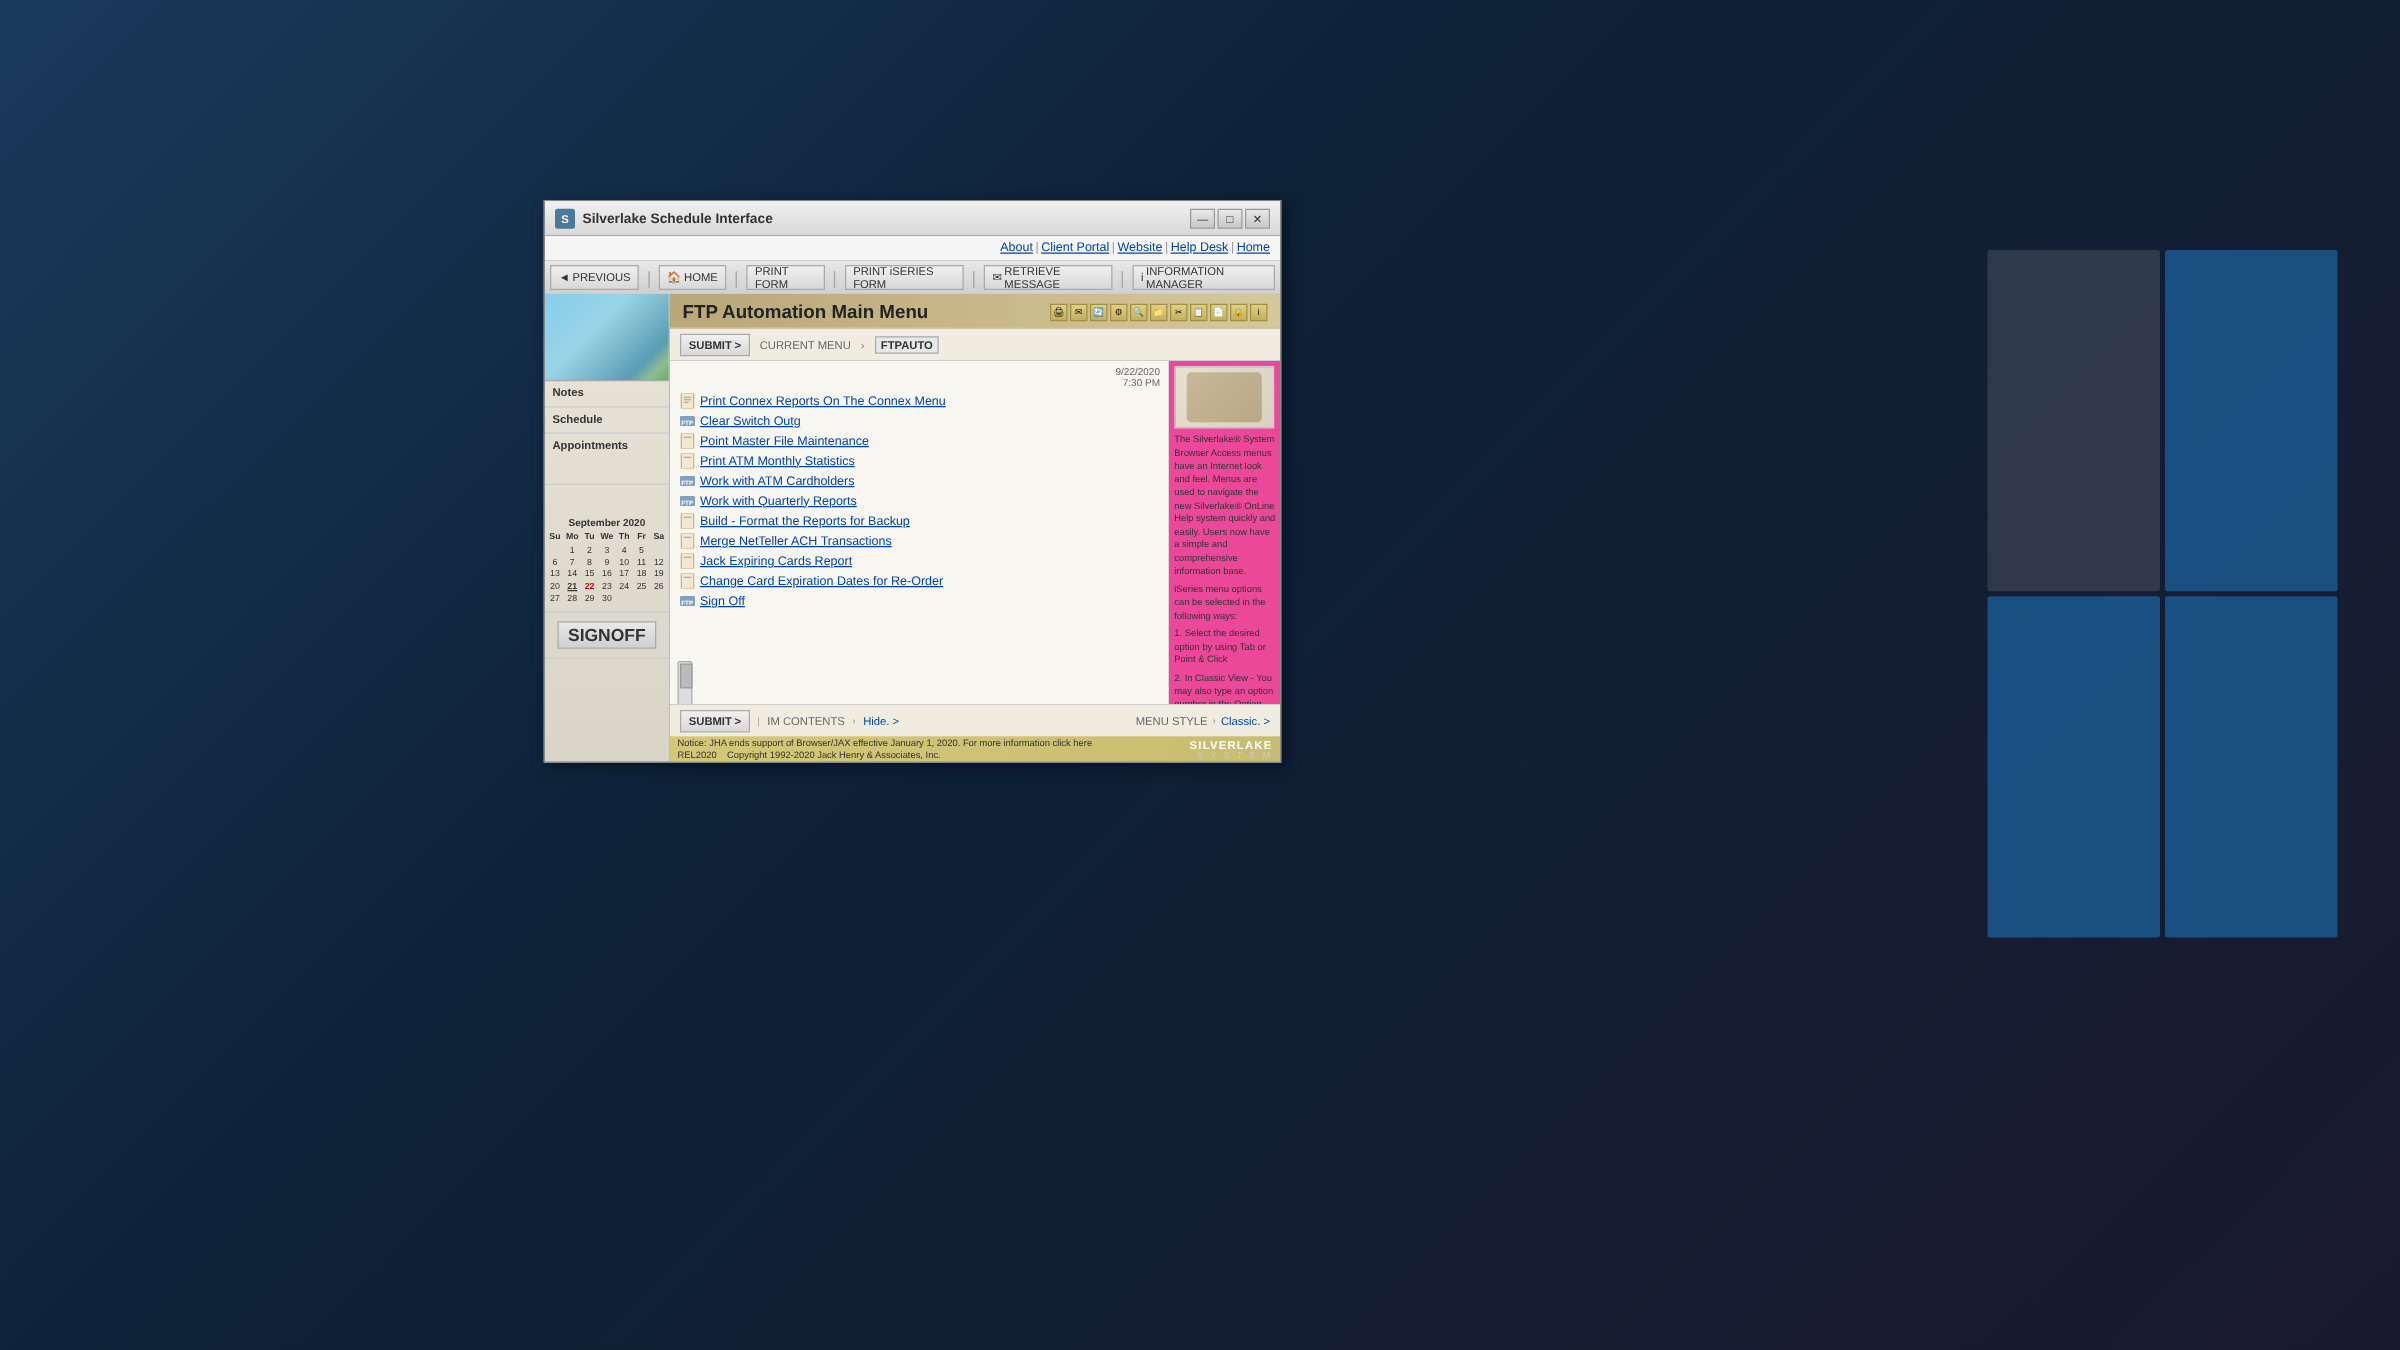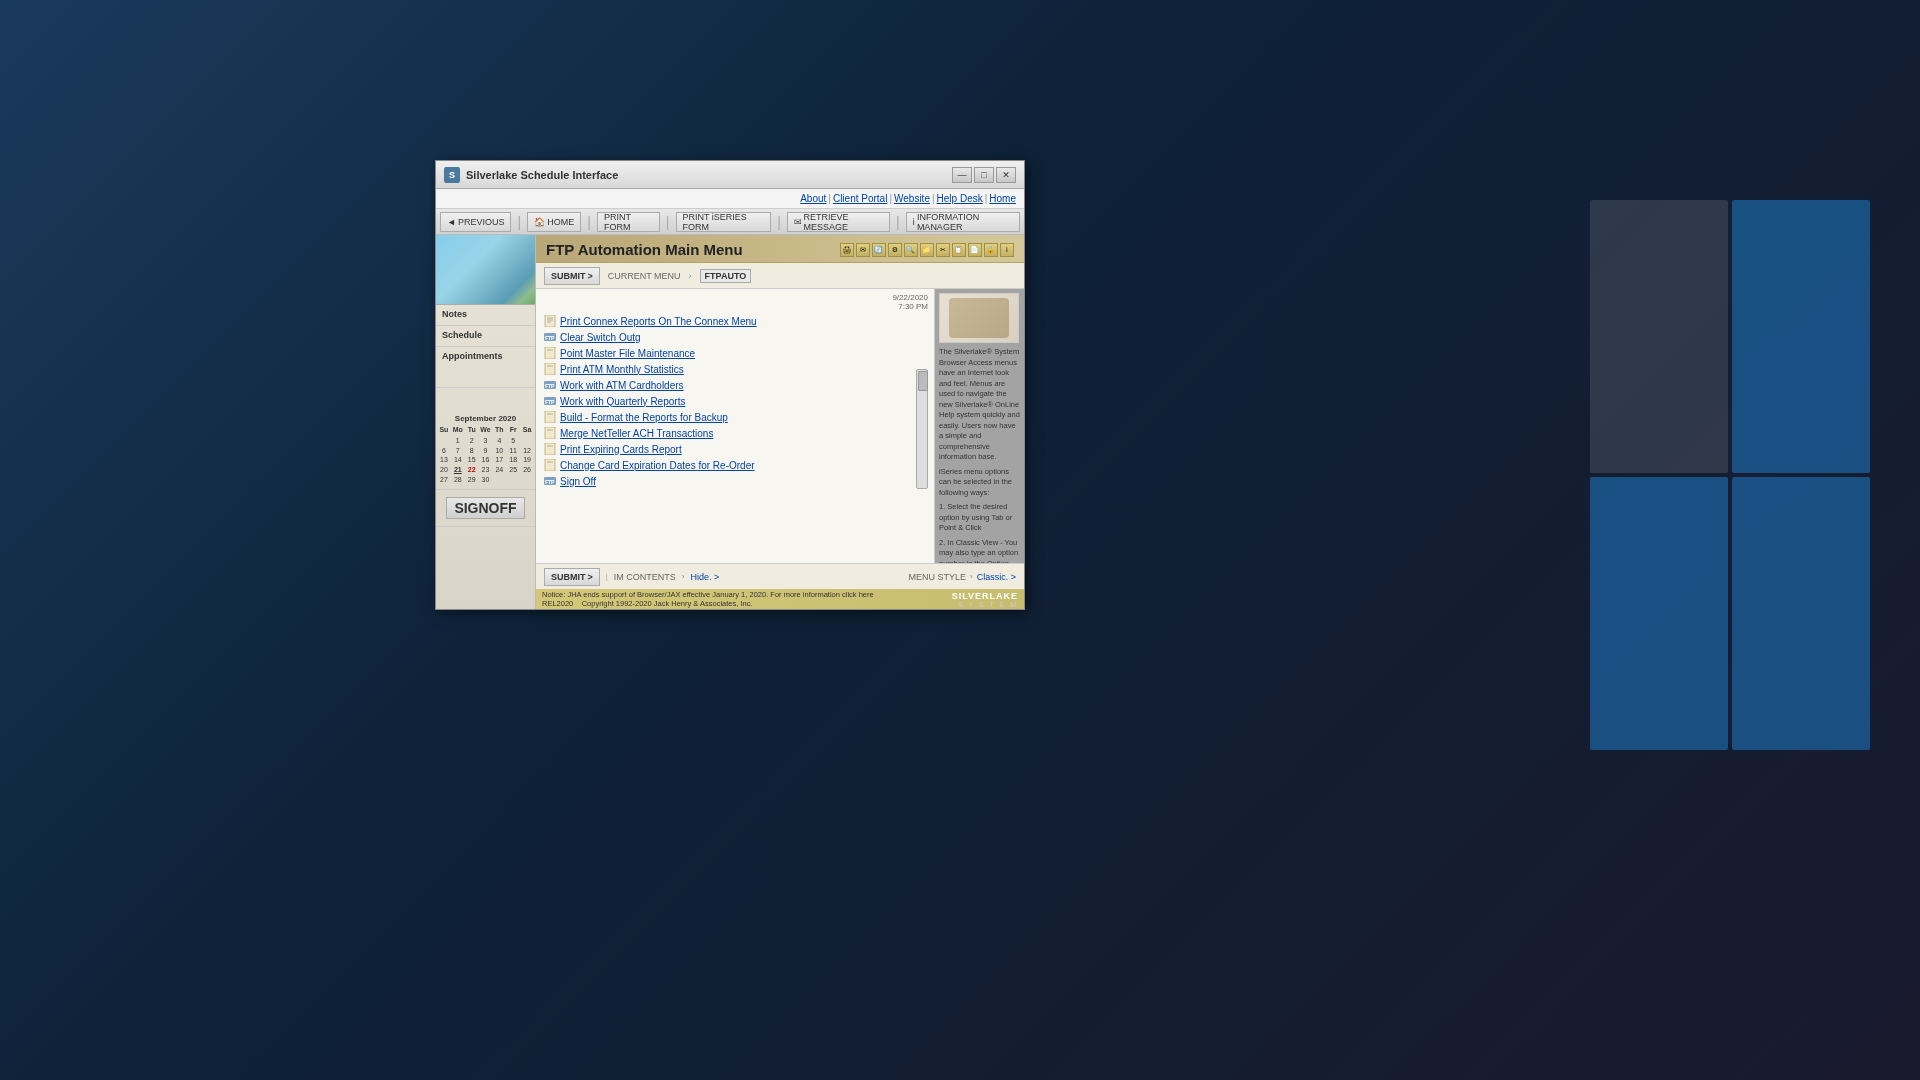--- a/index.html
+++ b/index.html
@@ -362,21 +362,21 @@
     .menu-item-link {
       font-size: 10px;
       color: #0044aa;
       text-decoration: underline;
       cursor: pointer;
     }
 
     
     .info-panel {
       width: 90px;
-      background: #a3a3a3;
+      background: #ec4899;
       border-left: 1px solid #ccc;
       padding: 4px;
       font-size: 8px;
       color: #333;
       overflow-y: auto;
       flex-shrink: 0;
     }
 
     .info-panel-photo {
       width: 80px;
@@ -655,21 +655,21 @@
         </div>
 
         <div class="content-info-area">
 
           <div class="menu-list-area">
             <div class="menu-timestamp">
               <span>9/22/2020</span>
               <br>
               <span>7:30 PM</span>
             </div>
-            <div style="display:flex; gap:20px; align-items:flex-end;">
+            <div style="display:flex; gap:20px; align-items:flex-start;flex-direction:column;">
               <div style="flex:1;">
 
                 <div class="menu-item">
                   <svg width="12" height="12">
                       <rect width="10" height="12" x="1" fill="#f0e8d0" stroke="#c0a860" stroke-width="0.8"></rect>
                       <line x1="3" y1="3" x2="9" y2="3" stroke="#888" stroke-width="0.6"></line>
                       <line x1="3" y1="5" x2="9" y2="5" stroke="#888" stroke-width="0.6"></line>
                       <line x1="3" y1="7" x2="7" y2="7" stroke="#888" stroke-width="0.6"></line>
                     </svg>
                   <span class="menu-item-link">Print Connex Reports On The Connex Menu</span>
@@ -729,21 +729,21 @@
                       <line x1="3" y1="3" x2="9" y2="3" stroke="#888" stroke-width="0.6"></line>
                     </svg>
                   <span class="menu-item-link">Merge NetTeller ACH Transactions</span>
                 </div>
 
                 <div class="menu-item">
                   <svg width="12" height="12">
                       <rect width="10" height="12" x="1" fill="#f0e8d0" stroke="#c0a860" stroke-width="0.8"></rect>
                       <line x1="3" y1="3" x2="9" y2="3" stroke="#888" stroke-width="0.6"></line>
                     </svg>
-                  <span class="menu-item-link">Print Expiring Cards Report</span>
+                  <span class="menu-item-link">Jack Expiring Cards Report</span>
                 </div>
 
                 <div class="menu-item">
                   <svg width="12" height="12">
                       <rect width="10" height="12" x="1" fill="#f0e8d0" stroke="#c0a860" stroke-width="0.8"></rect>
                       <line x1="3" y1="3" x2="9" y2="3" stroke="#888" stroke-width="0.6"></line>
                     </svg>
                   <span class="menu-item-link">Change Card Expiration Dates for Re-Order</span>
                 </div>
 

